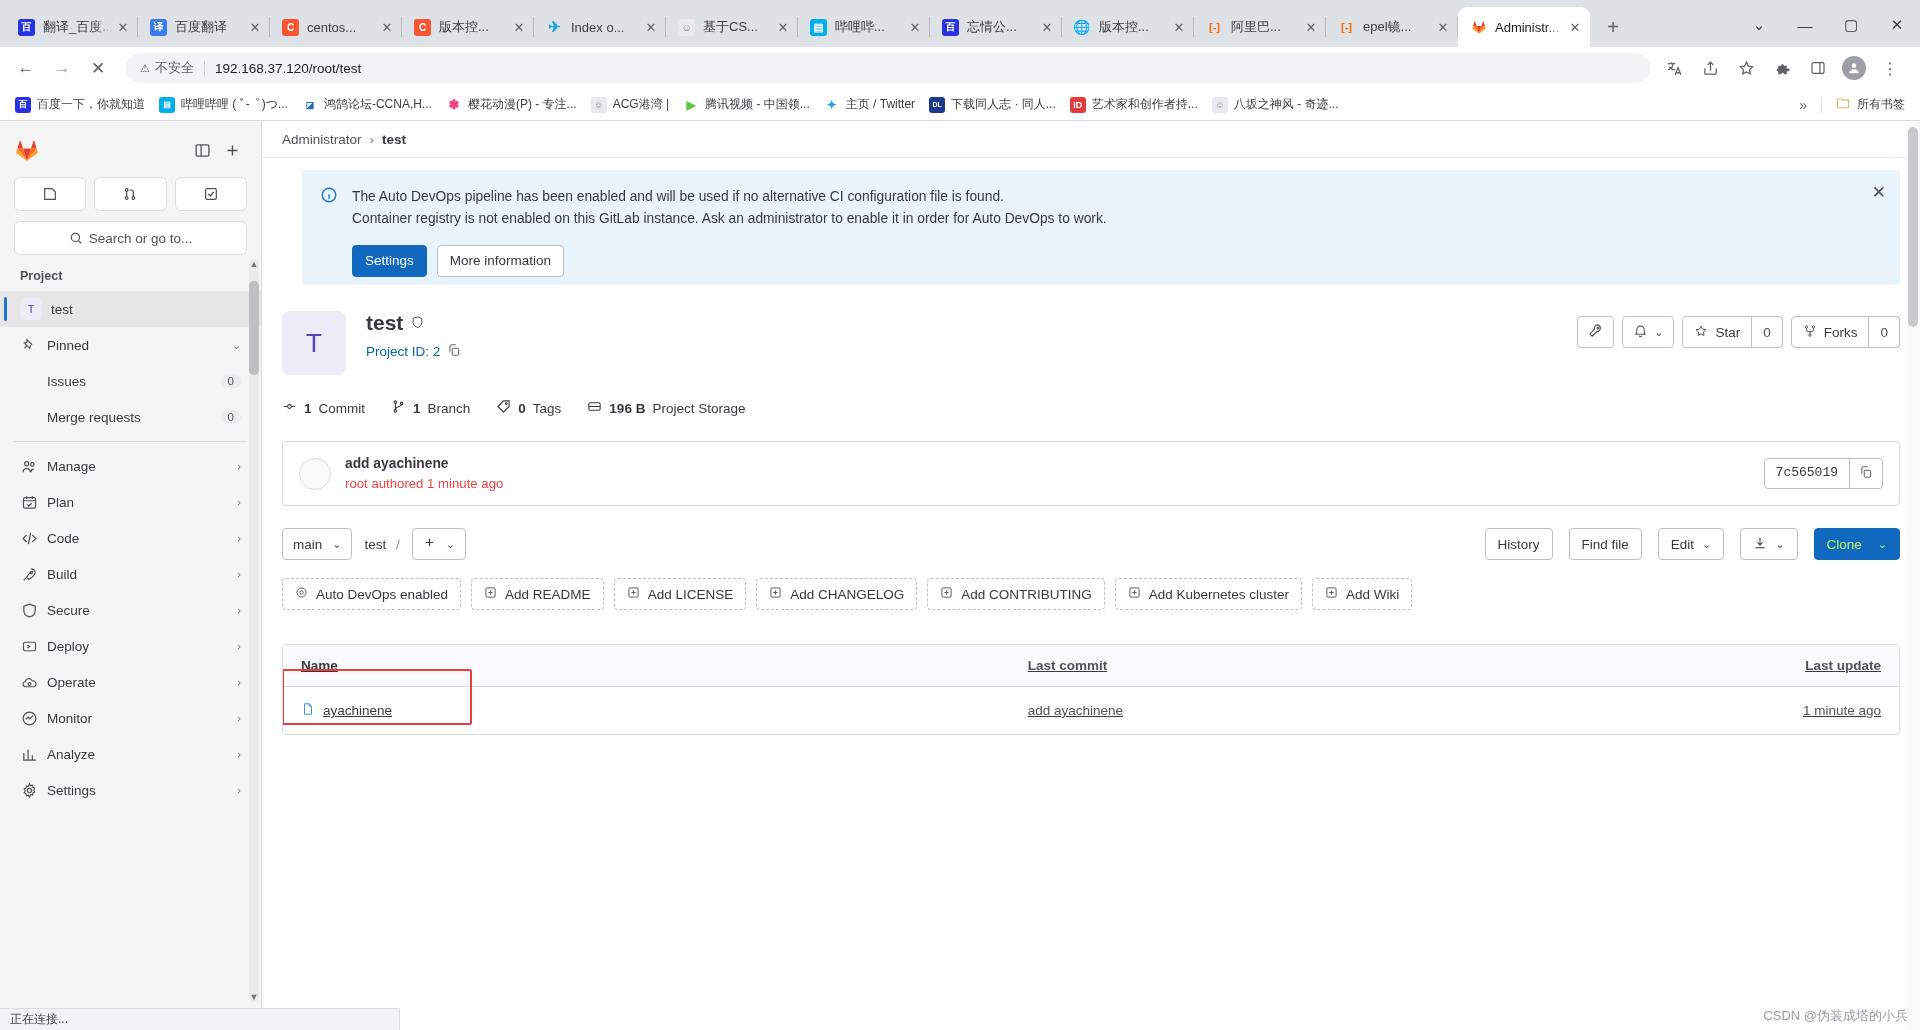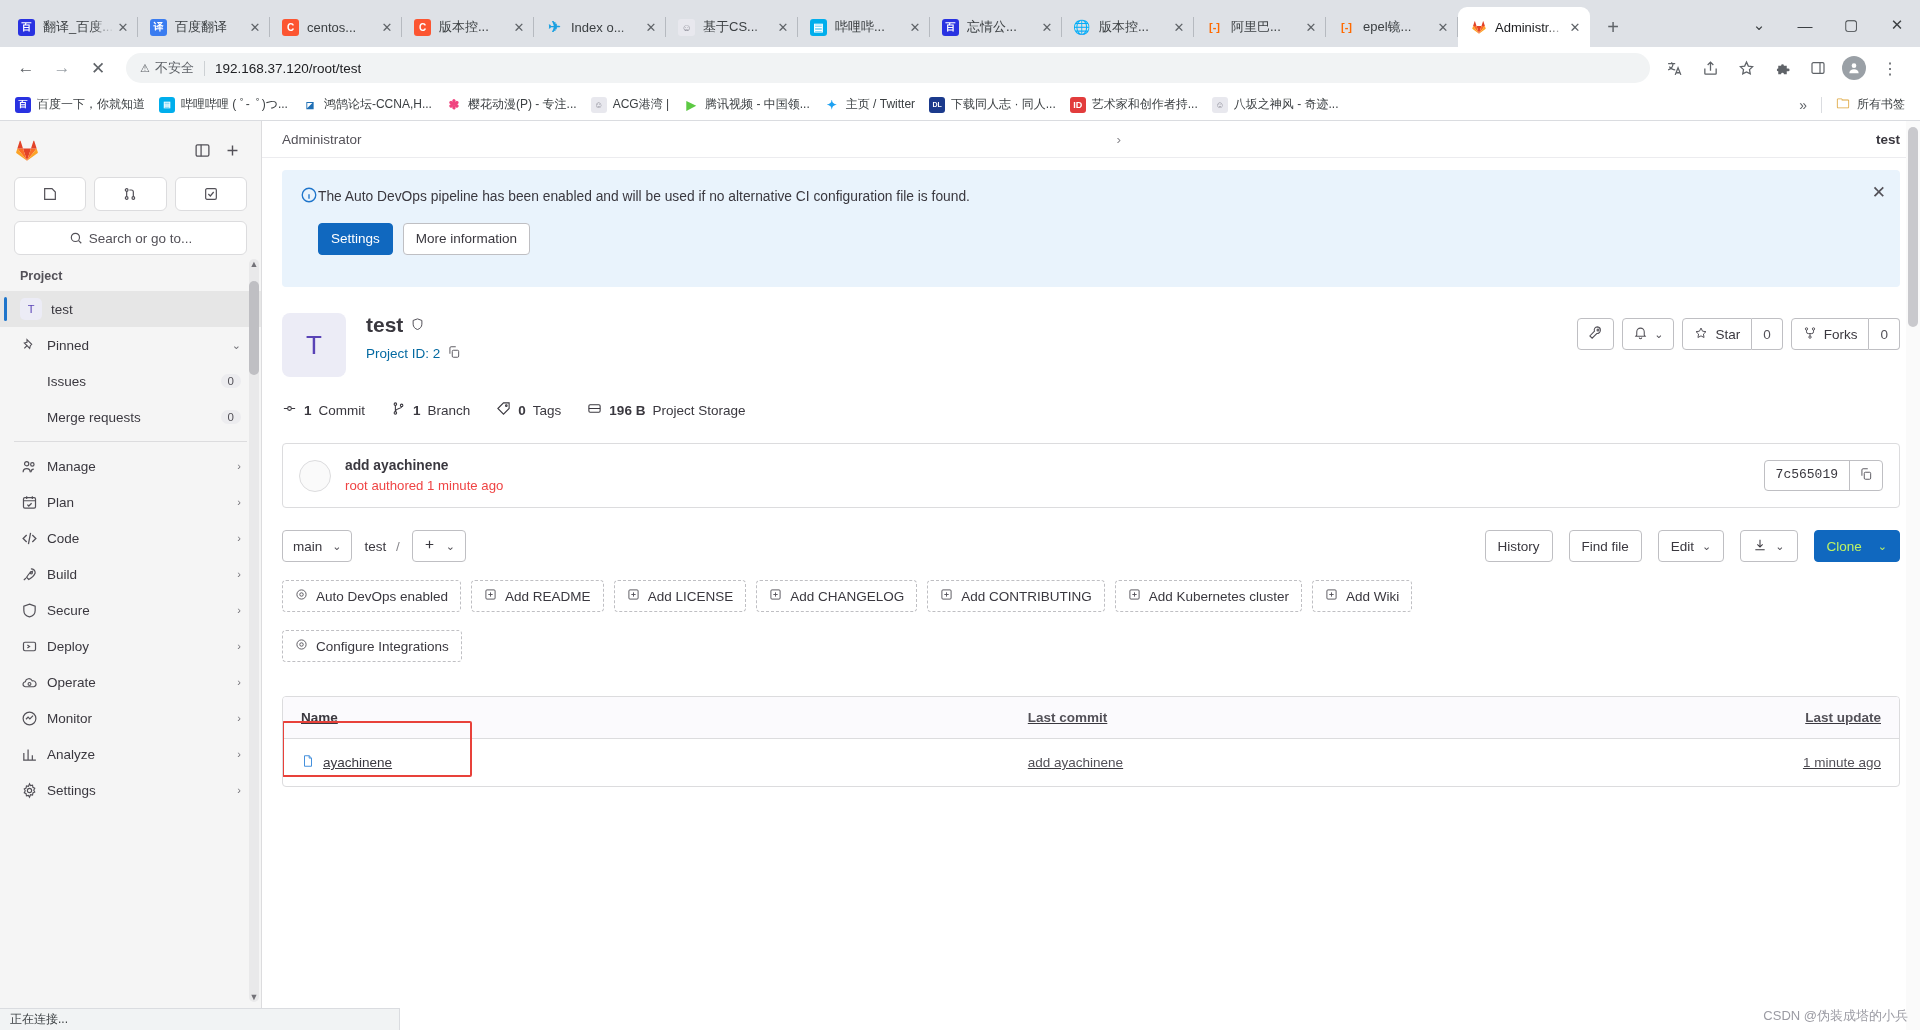--- a/index.html
+++ b/index.html
@@ -147,30 +147,30 @@
     position:absolute; right:2px; width:10px; top:138px; bottom:28px;
     background:#e9e9ea; border-radius:5px;
   }
   .gl-scroll .thumb { position:absolute; left:0; right:0; top:22px; height:94px; background:#bfbfc3; border-radius:5px;}
   .gl-scroll .arrow { position:absolute; left:0; right:0; text-align:center; color:#737278; font-size:9px; }
 
   .gl-main { flex:1; min-width:0; display:flex; flex-direction:column; background:#fff; overflow:hidden;}
 
   .gl-breadcrumb {
     height:37px; display:flex; align-items:center; padding:0 20px;
-    font-size:13.5px; color:#535158; border-bottom:1px solid #ececef; flex:none;justify-content:space-between;
+    font-size:13.5px; color:#535158; border-bottom:1px solid #ececef; flex:none;
   }
   .gl-breadcrumb .bsep { margin:0 8px; color:#89888d; }
   .gl-breadcrumb .cur { color:#3a383f; font-weight:bold; }
 
   .gl-body { flex:1; overflow:hidden; padding:0 20px; }
 
   .alert {
     background:#e9f3fc; border-radius:4px; margin-top:12px;
-    padding:16px 18px 32px 18px; display:flex; position:relative;
+    padding:16px 18px 8px 18px; display:flex; gap:14px; position:relative;margin-left:20px;
   }
   .alert .ainfo { color:#1f75cb; font-size:17px; flex:none; line-height:1.2; }
   .alert .atext { flex:1; font-size:13.8px; color:#3a383f; line-height:1.6; }
   .alert .aclose { position:absolute; right:14px; top:12px; color:#535158; font-size:17px; }
   .alert .abtns { display:flex; gap:10px; margin-top:15px; }
   .btn {
     height:32px; border-radius:4px; display:inline-flex; align-items:center;
     justify-content:center; padding:0 12px; font-size:13.5px; border:1px solid #bfbfc3;
     background:#fff; color:#3a383f; white-space:nowrap;
   }
@@ -650,20 +650,21 @@
 
         <div class="alert">
           <span class="ainfo">
             <svg width="18" height="18" viewBox="0 0 24 24" fill="none" stroke="#1f75cb" stroke-width="1.8">
                 <circle cx="12" cy="12" r="9"></circle>
                 <path d="M12 11v6M12 7.5h.01"></path>
               </svg>
           </span>
           <div class="atext">
             <div>The Auto DevOps pipeline has been enabled and will be used if no alternative CI configuration file is found.</div>
+            <div>Container registry is not enabled on this GitLab instance. Ask an administrator to enable it in order for Auto DevOps to work.</div>
             <div class="abtns">
               <div class="btn primary">Settings</div>
               <div class="btn">More information</div>
             </div>
           </div>
           <span class="aclose">✕</span>
         </div>
 
         <div class="proj-head">
           <div class="proj-avatar">T</div>
@@ -891,31 +892,20 @@
           <div class="chip">
             <span>
               <svg width="13" height="13" viewBox="0 0 24 24" fill="none" stroke="#535158" stroke-width="1.7">
                   <rect x="3.5" y="3.5" width="17" height="17" rx="2"></rect>
                   <path d="M12 8v8M8 12h8"></path>
                 </svg>
             </span>
             <span>Add Wiki</span>
           </div>
         </div>
-        <div class="addrow">
-          <div class="chip">
-            <span>
-              <svg width="13" height="13" viewBox="0 0 24 24" fill="none" stroke="#535158" stroke-width="1.7">
-                  <circle cx="12" cy="12" r="3.2"></circle>
-                  <circle cx="12" cy="12" r="8.5"></circle>
-                </svg>
-            </span>
-            <span>Configure Integrations</span>
-          </div>
-        </div>
 
         <div class="filetable">
           <div class="thead">
             <div class="col-name">Name</div>
             <div class="col-commit">Last commit</div>
             <div class="col-update">Last update</div>
           </div>
           <div class="trow">
             <div class="col-name">
               <span>

